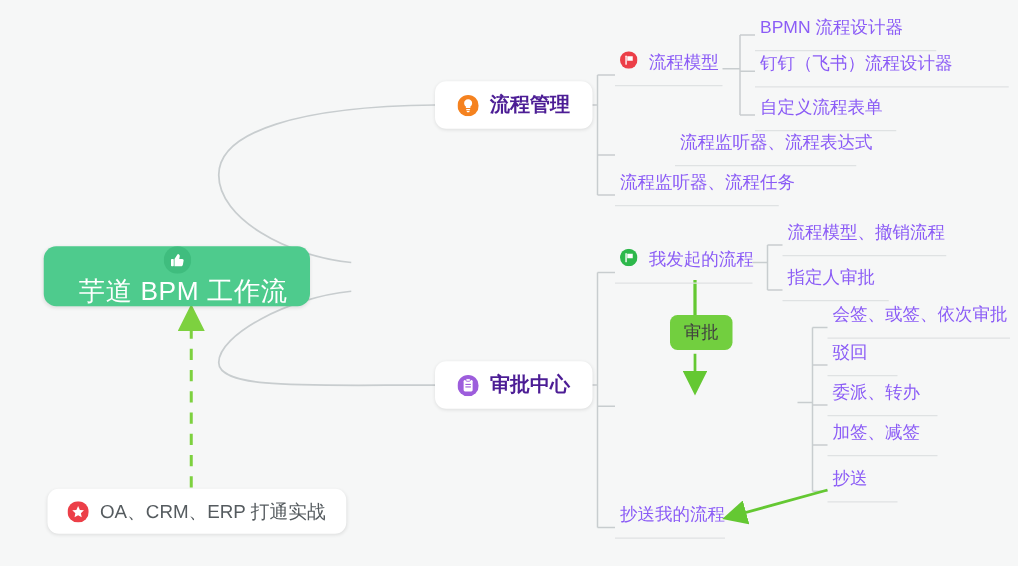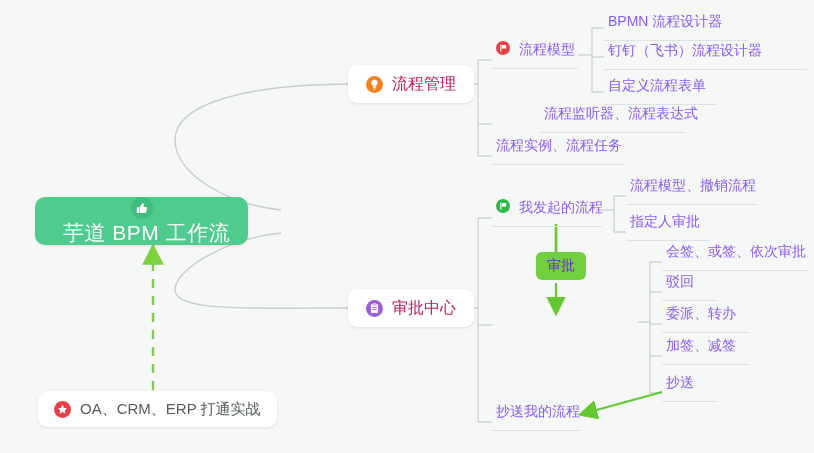--- a/index.html
+++ b/index.html
@@ -63,21 +63,22 @@
     color: #555b5f;
     font-size: 15px;
     margin-left: 9px;
   }
   .card-node.big {
     height: 38px;
     padding: 0 18px;
   }
   .card-node.big .card-label {
     font-size: 16px;
-    color: #be185d;
+    color: #4c1d95;
+    font-weight: bold;
   }
 
   
   .leaf-node {
     border-bottom: 1px solid #dfe2e3;
     height: 28px;
     padding: 0 6px 0 4px;
     color: #8b5cf6;
     font-size: 14px;
     align-items: flex-start;
@@ -91,21 +92,21 @@
 
   
   .badge-node {
     background: #72cf3f;
     border-radius: 6px;
     height: 28px;
     padding: 0 11px;
     justify-content: center;
   }
   .badge-label {
-    color: #6d28d9;
+    color: #404040;
     font-size: 14px;
   }
 
   
   .icon {
     display: inline-flex;
     align-items: center;
     justify-content: center;
     flex: none;
   }
@@ -217,21 +218,21 @@
     <span class="leaf-text">钉钉（飞书）流程设计器</span>
   </div>
   <div class="node leaf-node" style="left:604px; top:77px; width:113px;">
     <span class="leaf-text">自定义流程表单</span>
   </div>
 
   <div class="node leaf-node" style="left:492px; top:105px; width:145px;margin-left:48px;">
     <span class="leaf-text">流程监听器、流程表达式</span>
   </div>
   <div class="node leaf-node" style="left:492px; top:137px; width:131px;">
-    <span class="leaf-text">流程实例、流程任务</span>
+    <span class="leaf-text">流程监听器、流程任务</span>
   </div>
 
   <div class="node card-node big" style="left:348px; top:289px;">
     <span class="icon">
       <svg width="17" height="17" viewBox="0 0 17 17">
         <circle cx="8.5" cy="8.5" r="8.5" fill="#9d5ddc"></circle>
         <rect x="4.9" y="3.9" width="7.2" height="9.2" rx="1.1" fill="#ffffff"></rect>
         <rect x="6.7" y="2.9" width="3.6" height="2.1" rx="0.8" fill="#ffffff" stroke="#9d5ddc" stroke-width="0.7"></rect>
         <rect x="6.3" y="7.1" width="4.4" height="0.9" fill="#9d5ddc"></rect>
         <rect x="6.3" y="9.1" width="4.4" height="0.9" fill="#9d5ddc"></rect>

